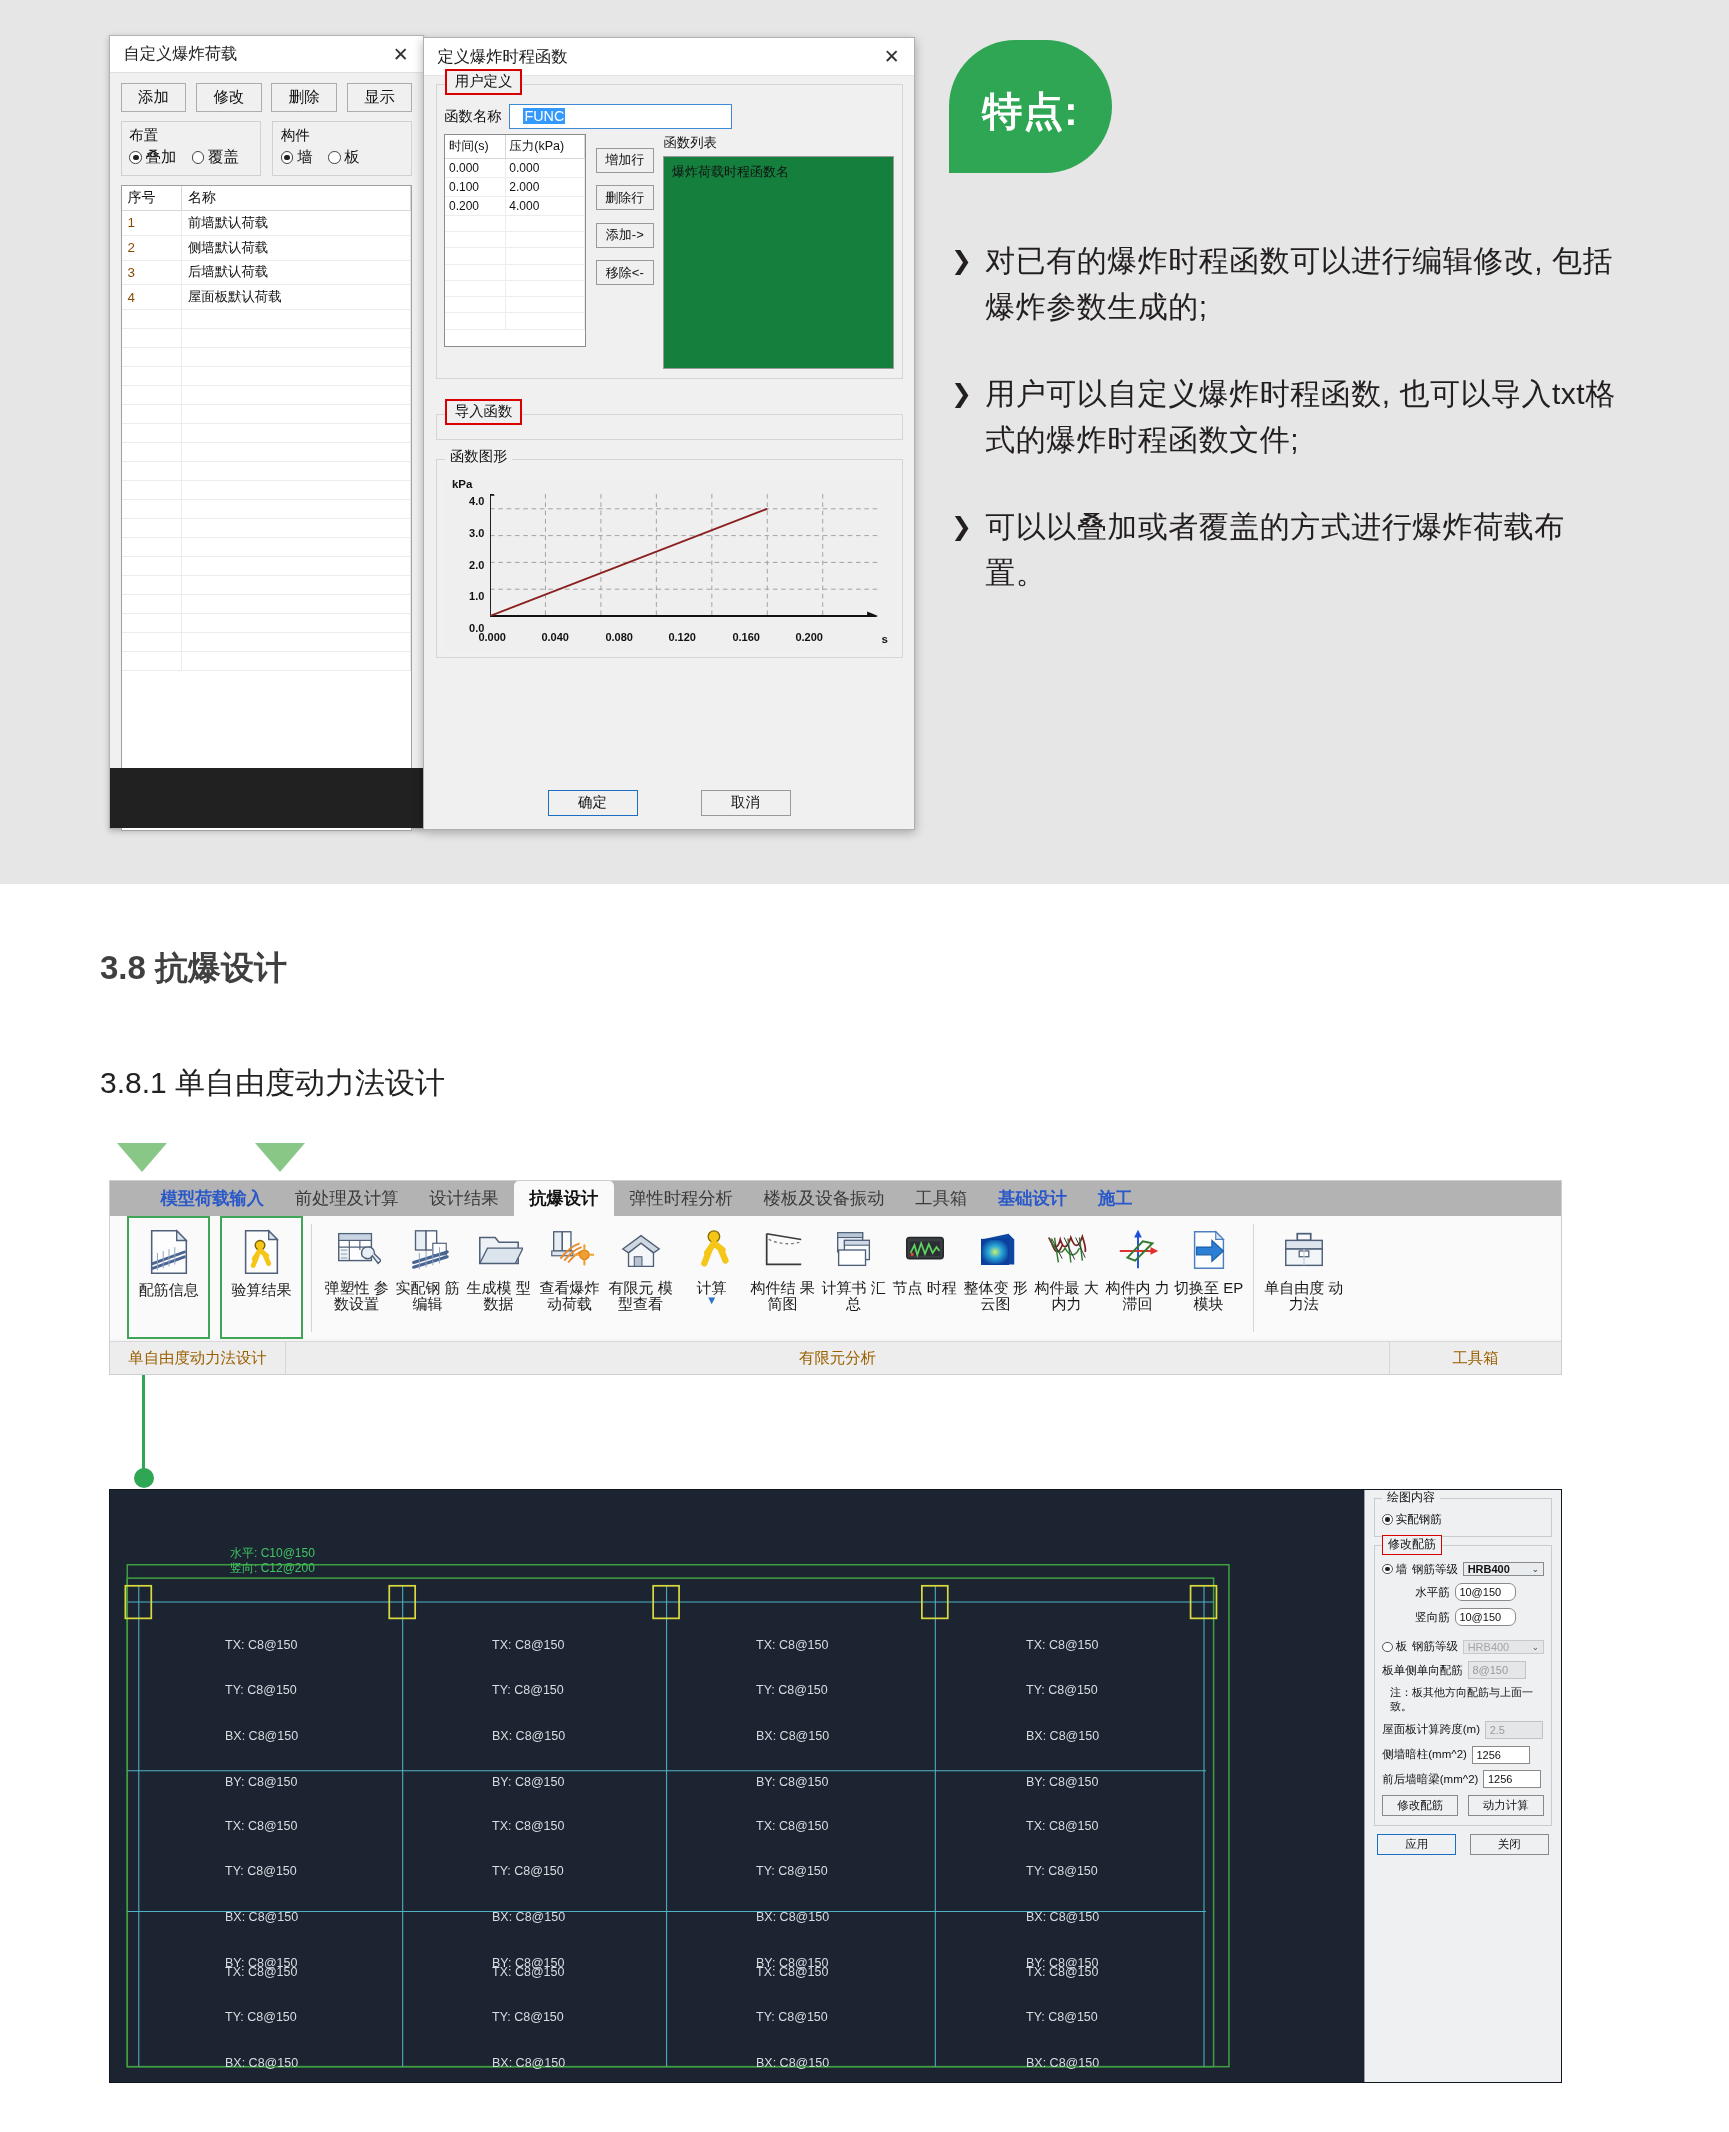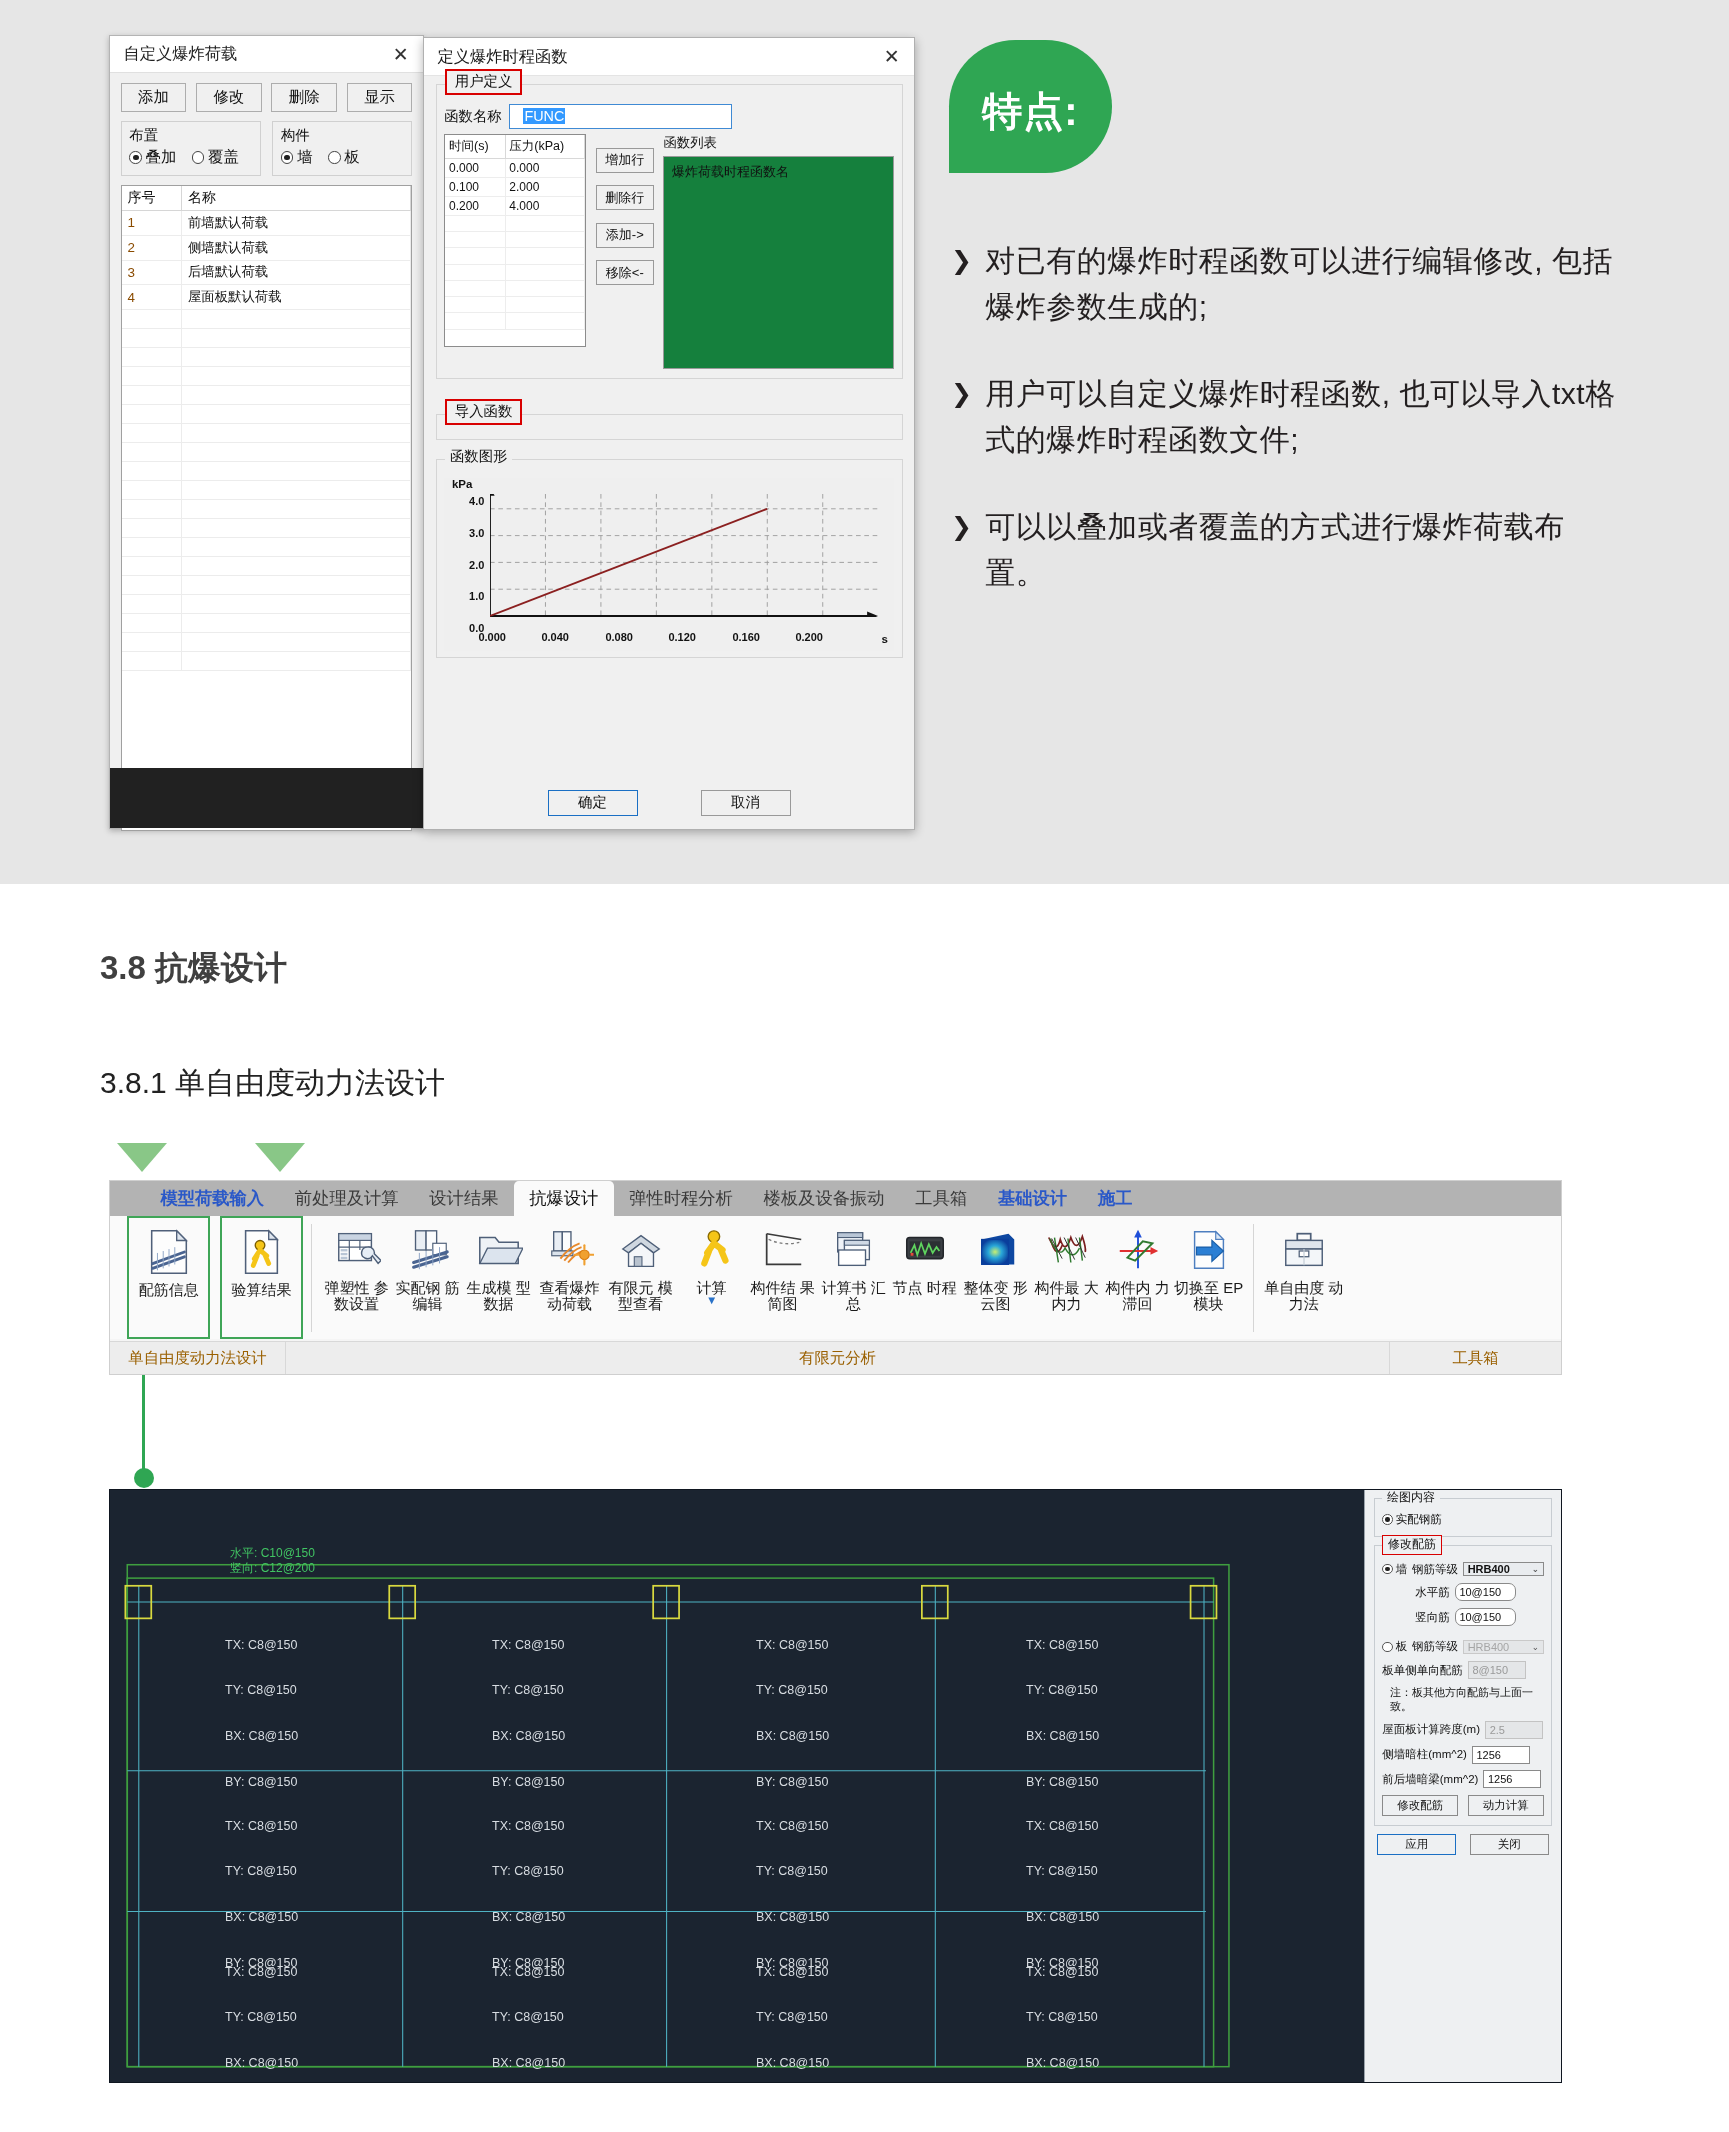--- a/index.html
+++ b/index.html
@@ -160,21 +160,21 @@
      border-left:25px solid transparent; border-right:25px solid transparent;
      border-top:29px solid #74bd72; opacity:.85;}
 
   #ribbon{ position:absolute; left:109px; top:1180px; width:1453px; height:195px;
      background:#f5f5f5; border:1px solid #cfcfcf; }
   #tabs{ height:35px; background:#b3b3b3; display:flex; align-items:flex-end;
      padding-left:35px; }
   .tab{ padding:4.8px 15.4px 5.8px 15.4px; font-size:17.3px; color:#3b3b3b; cursor:pointer;
      white-space:nowrap;}
   .tab.blue{ color:#2a58c8; font-weight:bold; }
-  .tab.active{ background:#fafafa; color:#111; font-weight:normal;
+  .tab.active{ background:#fafafa; color:#111; font-weight:bold;
      border-radius:4.8px 4.8px 0 0; }
 
   #ribbon-body{ position:relative; height:123px; background:#fafafa;
      display:flex; align-items:flex-start; padding-left:17.3px; }
   .rgroup{ display:flex; height:123px; }
   .rsep{ width:1px; background:#d5d5d5; margin:7.7px 8.6px 7.7px 8.6px; height:108px; }
   .ritem{ width:71px; display:flex; flex-direction:column; align-items:center;
      padding-top:5.8px; cursor:pointer; }
   .ritem.wide{ width:83px; }
   .ritem .ico{ height:56px; display:flex; align-items:center; justify-content:center; }

